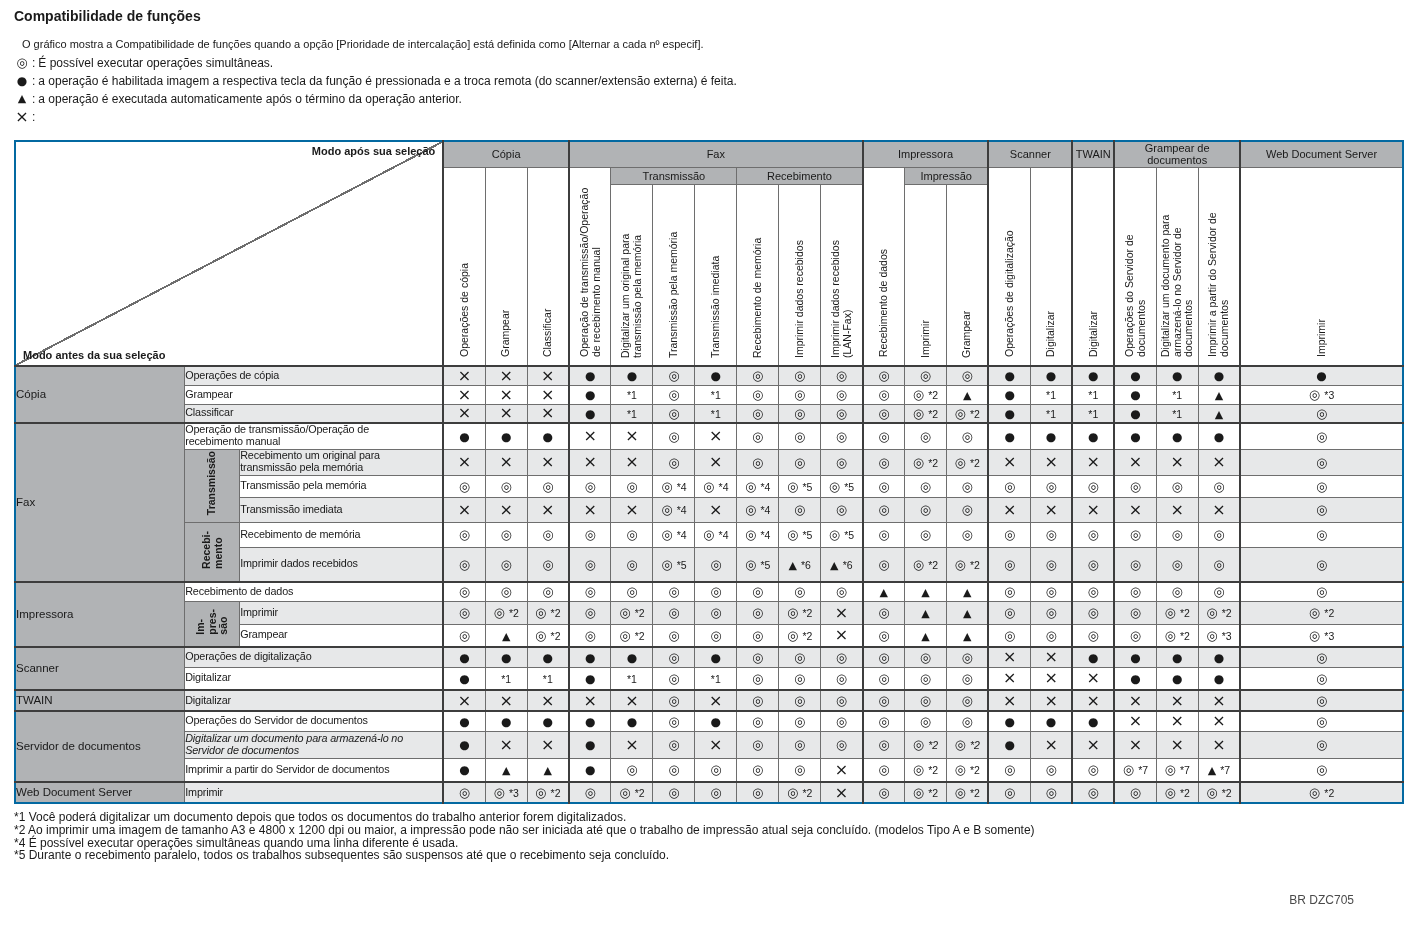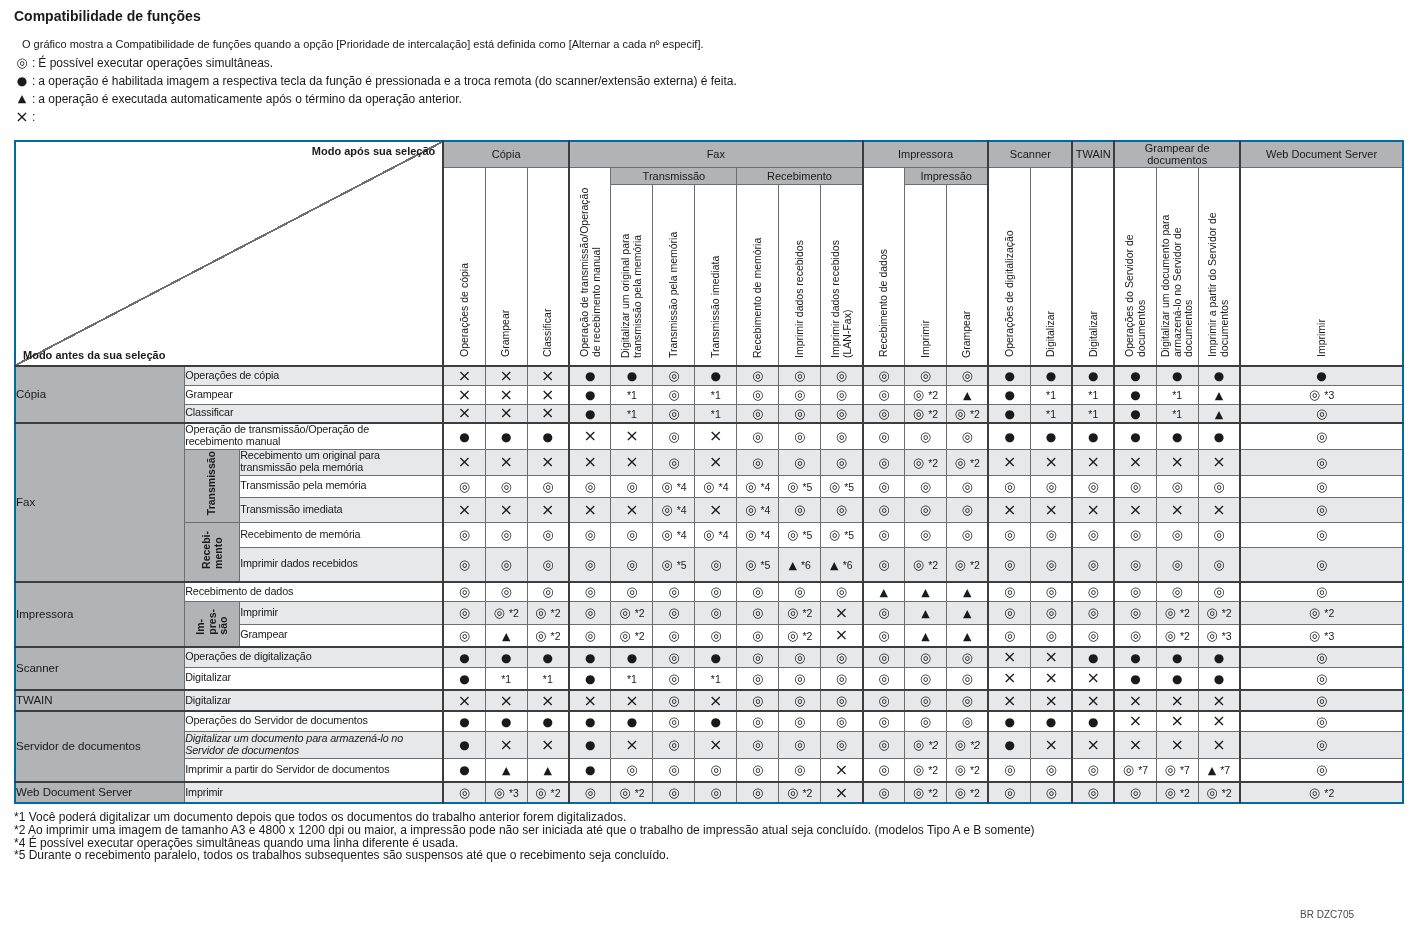--- a/index.html
+++ b/index.html
@@ -39,21 +39,21 @@
   .s-fc{font-size:12px}
   .s-tri{font-size:11px}
   .fnref{font-size:10.5px;font-family:"Liberation Sans",sans-serif}
   .corner{background:#fff;position:relative;border-right:2px solid #3d3d3d;
     background-image:linear-gradient(to bottom right,transparent calc(50% - 1px),
       #6e6e6e calc(50% - 1px),#6e6e6e calc(50% + 1px),transparent calc(50% + 1px))}
   .corner-tr{position:absolute;top:3px;right:7px;font-size:11px;font-weight:bold}
   .corner-bl{position:absolute;bottom:4px;left:7px;font-size:11px;font-weight:bold}
   #footnotes{margin-top:7px}
   .footnote{font-size:12px;margin:0 0;line-height:12.8px}
-  .doc-code{position:absolute;right:64px;bottom:21px;font-size:10px;color:#4a4a4a}
+  .doc-code{position:absolute;right:64px;bottom:34px;font-size:12px;color:#4a4a4a}
 </style>
 </head>
 <body>
 
 <div class="page">
   <h1>Compatibilidade de funções</h1>
   <p class="intro">O gráfico mostra a Compatibilidade de funções quando a opção [Prioridade de intercalação] está definida como [Alternar a cada nº especif].</p>
   <div id="legend">
       <div class="legend-row">
         <span class="legend-sym s-dc">◎</span>

